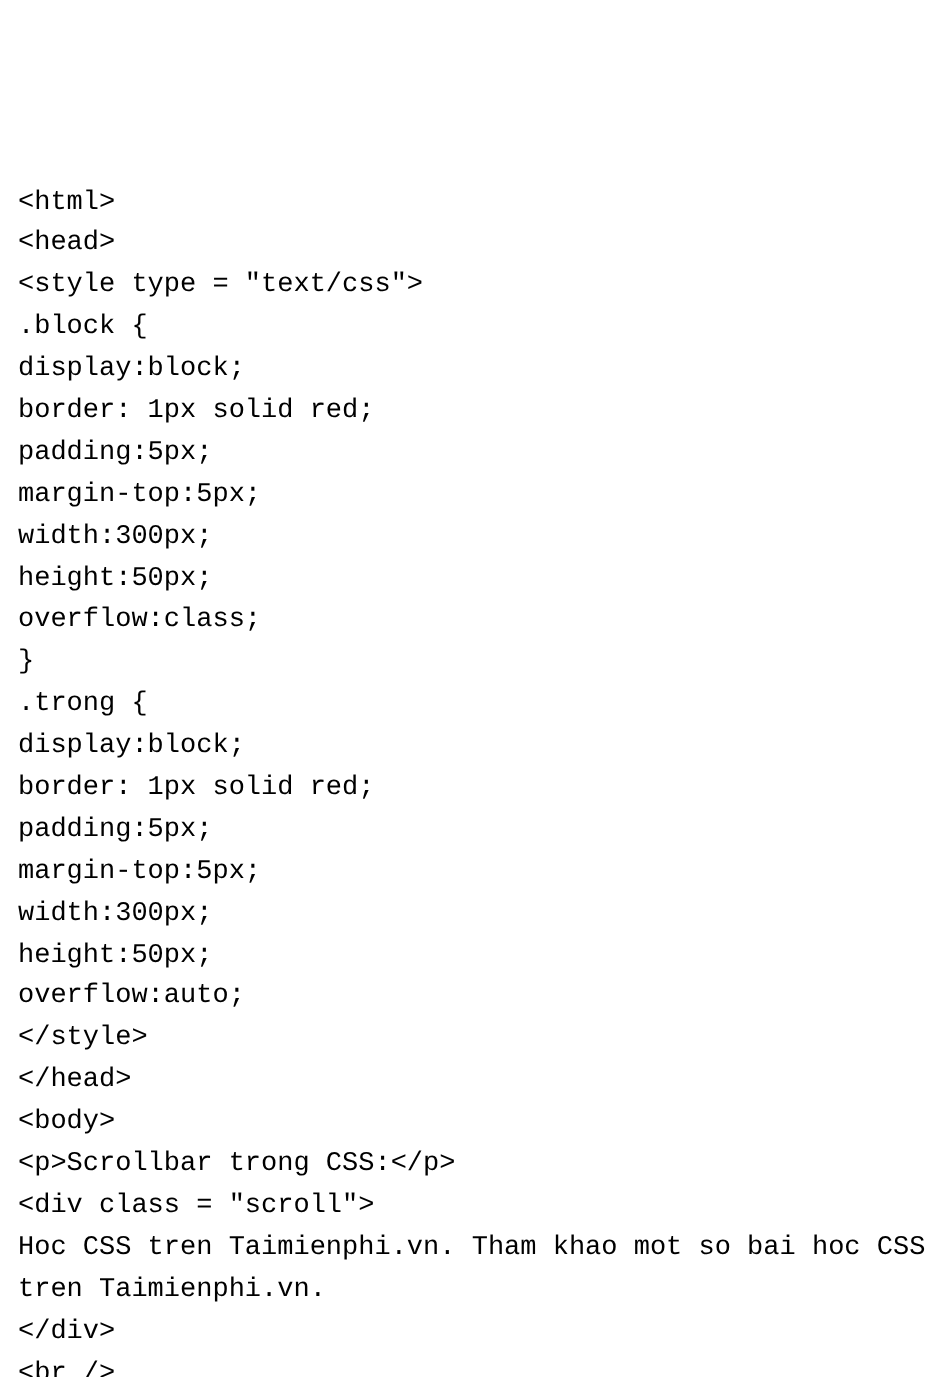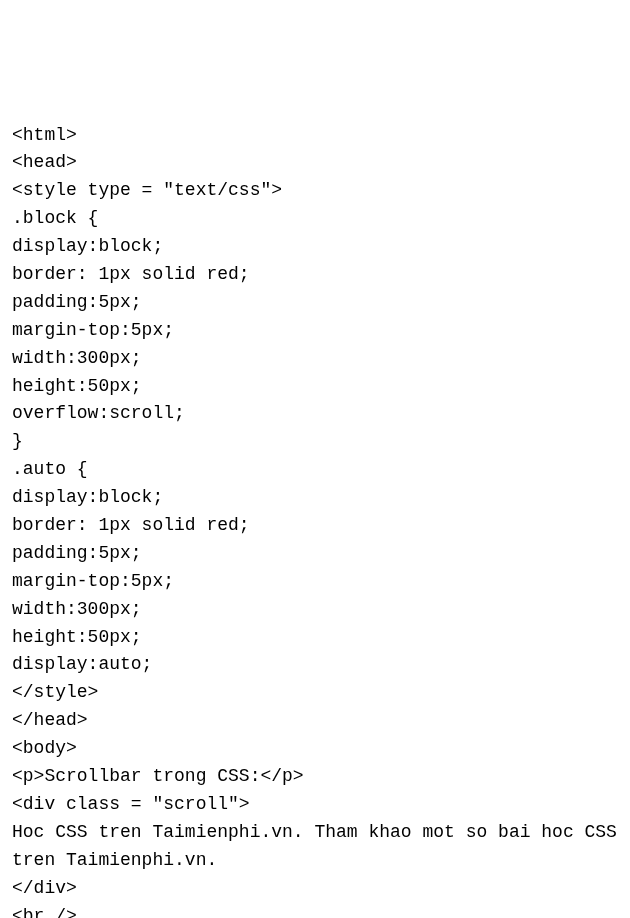--- a/index.html
+++ b/index.html
@@ -24,30 +24,30 @@
 <div><span>&lt;html&gt;</span>
 <span>&lt;head&gt;</span>
 <span>&lt;style type = "text/css"&gt;</span>
 <span>.block {</span>
 <span>display:block;</span>
 <span>border: 1px solid red;</span>
 <span>padding:5px;</span>
 <span>margin-top:5px;</span>
 <span>width:300px;</span>
 <span>height:50px;</span>
-<span>overflow:scroll;</span>
+<span>overflow:class;</span>
 <span>}</span>
-<span>.auto {</span>
+<span>.trong {</span>
 <span>display:block;</span>
 <span>border: 1px solid red;</span>
 <span>padding:5px;</span>
 <span>margin-top:5px;</span>
 <span>width:300px;</span>
 <span>height:50px;</span>
-<span>display:auto;</span>
+<span>overflow:auto;</span>
 <span>&lt;/style&gt;</span>
 <span>&lt;/head&gt;</span>
 <span>&lt;body&gt;</span>
 <span>&lt;p&gt;Scrollbar trong CSS:&lt;/p&gt;</span>
 <span>&lt;div class = "scroll"&gt;</span>
 <span>Hoc CSS tren Taimienphi.vn. Tham khao mot so bai hoc CSS tren Taimienphi.vn.</span>
 <span>&lt;/div&gt;</span>
 <span>&lt;br /&gt;</span>
 
 </div>

